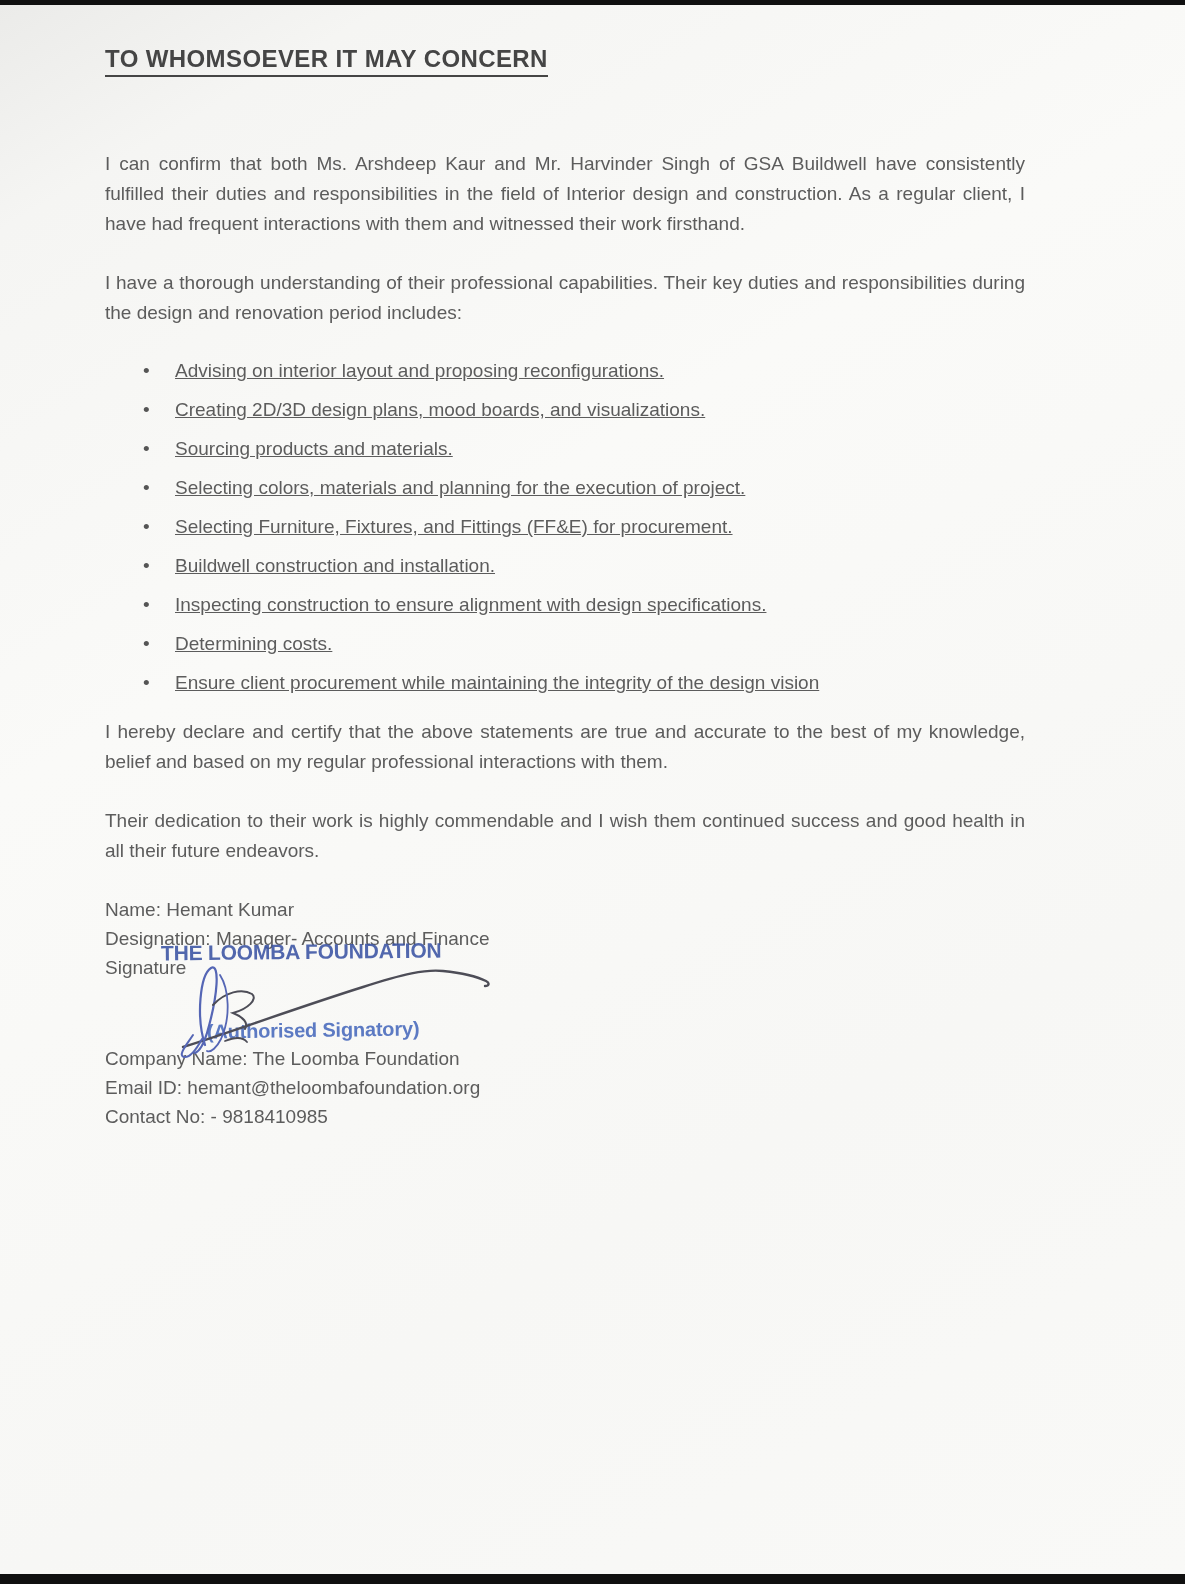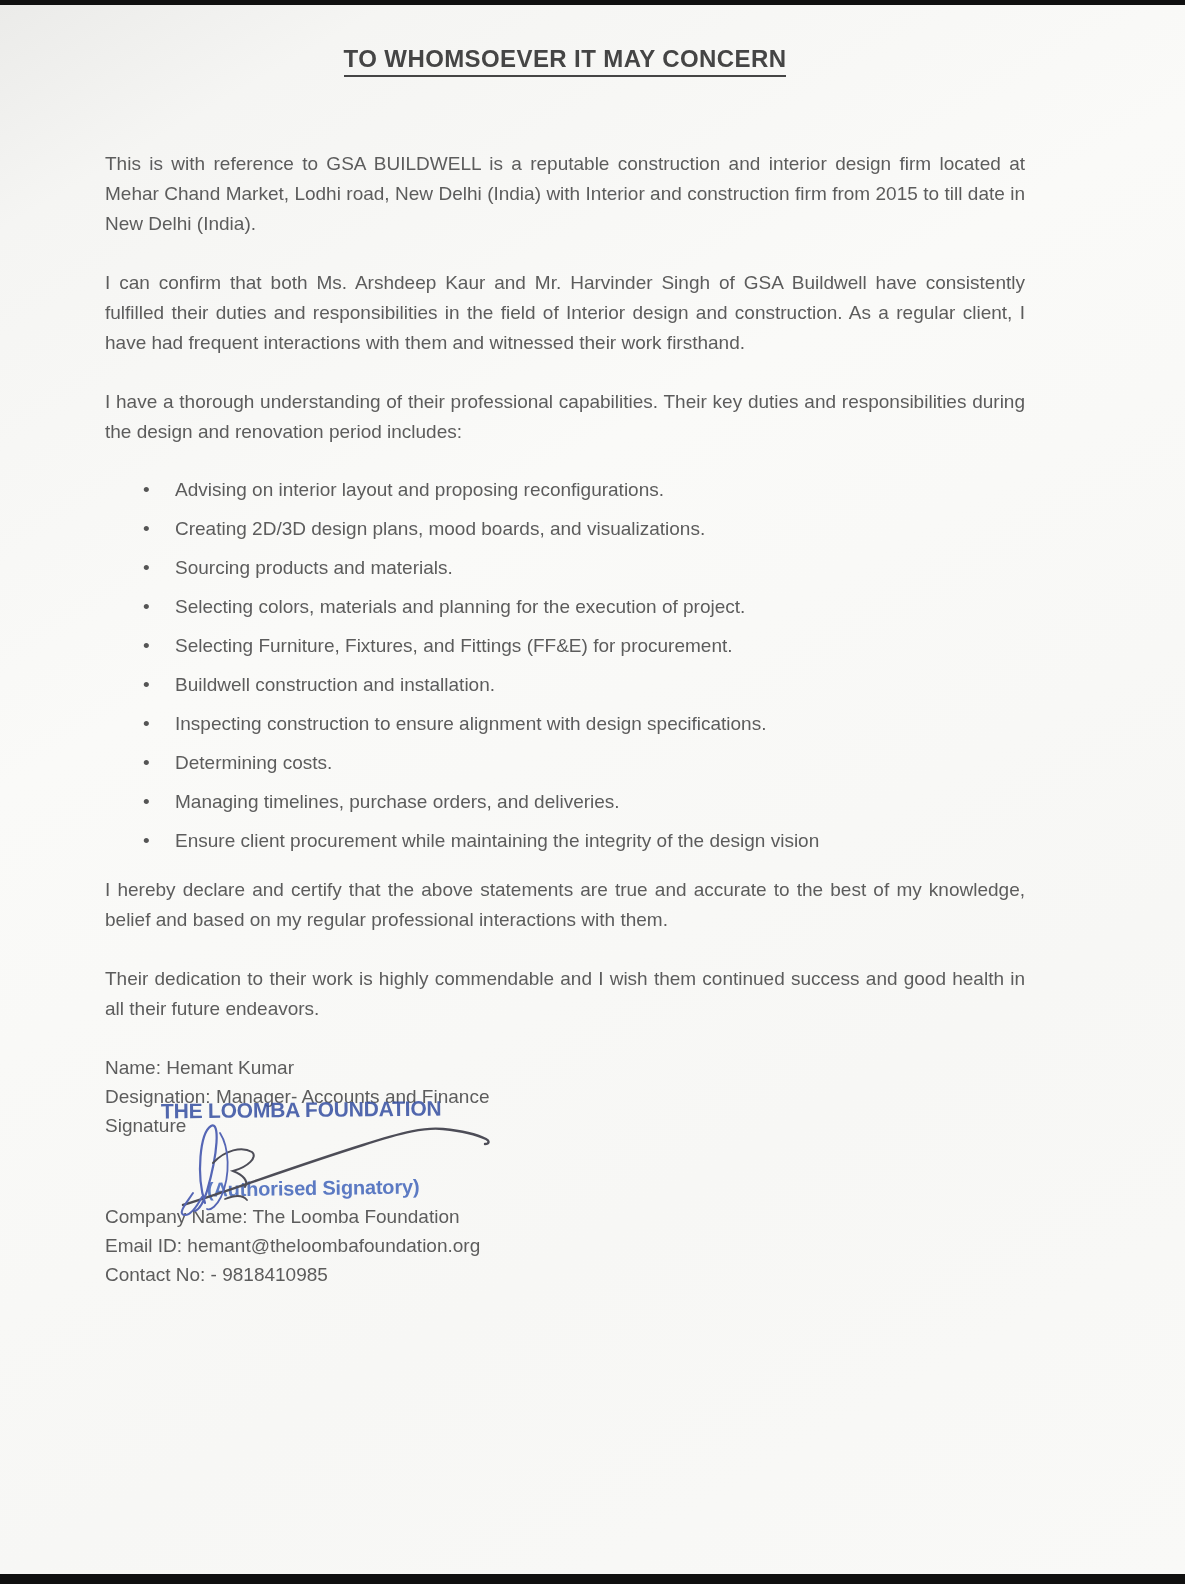--- a/index.html
+++ b/index.html
@@ -15,21 +15,20 @@
     position: absolute;
     left: 0; right: 0;
     top: 5px; bottom: 10px;
     background: linear-gradient(150deg, #ebebe9 0%, #f5f5f3 10%, #fafaf8 35%, #f7f7f5 70%, #f9f9f7 100%);
   }
   .content {
     padding: 40px 160px 0 105px;
     color: #5c5c5c;
   }
   .title-wrap {
-    text-align: center;
     margin: 0 0 74px 0;
     height: 30px;
   }
   .title {
     display: inline-block;
     font-size: 24px;
     font-weight: bold;
     letter-spacing: 0.4px;
     color: #454545;
     border-bottom: 2.5px solid #454545;
@@ -40,20 +39,21 @@
     margin: 0 0 29px 0;
     font-size: 19px;
     line-height: 30px;
     color: #5c5c5c;
   }
   p.justify { text-align: justify; }
   ul.duties {
     list-style: none;
     margin: 20px 0 20px 0;
     padding: 0;
+    text-decoration: underline;
   }
   ul.duties li {
     position: relative;
     padding-left: 70px;
     font-size: 19px;
     line-height: 28px;
     margin-bottom: 11px;
     color: #5c5c5c;
   }
   ul.duties li::before {
@@ -108,34 +108,32 @@
 <body>
 
 <div class="scan">
   <div class="page">
     <div class="content">
 
       <div class="title-wrap">
         <span class="title">TO WHOMSOEVER IT MAY CONCERN</span>
       </div>
 
-      <p class="para justify">This is with reference to GSA BUILDWELL is a reputable construction and interior design firm located at Mehar Chand Market, Lodhi road, New Delhi (India) with Interior and construction firm from 2015 to till date in New Delhi (India).</p>
       <p class="para justify">I can confirm that both Ms. Arshdeep Kaur and Mr. Harvinder Singh of GSA Buildwell have consistently fulfilled their duties and responsibilities in the field of Interior design and construction. As a regular client, I have had frequent interactions with them and witnessed their work firsthand.</p>
       <p class="para justify">I have a thorough understanding of their professional capabilities. Their key duties and responsibilities during the design and renovation period includes:</p>
 
       <ul class="duties">
         <li>Advising on interior layout and proposing reconfigurations.</li>
         <li>Creating 2D/3D design plans, mood boards, and visualizations.</li>
         <li>Sourcing products and materials.</li>
         <li>Selecting colors, materials and planning for the execution of project.</li>
         <li>Selecting Furniture, Fixtures, and Fittings (FF&amp;E) for procurement.</li>
         <li>Buildwell construction and installation.</li>
         <li>Inspecting construction to ensure alignment with design specifications.</li>
         <li>Determining costs.</li>
-        <li>Managing timelines, purchase orders, and deliveries.</li>
         <li>Ensure client procurement while maintaining the integrity of the design vision</li>
       </ul>
 
       <p class="para justify">I hereby declare and certify that the above statements are true and accurate to the best of my knowledge, belief and based on my regular professional interactions with them.</p>
       <p class="para justify">Their dedication to their work is highly commendable and I wish them continued success and good health in all their future endeavors.</p>
 
       <div class="sig-block">
         <div class="sig-line">Name: Hemant Kumar</div>
         <div class="sig-line">Designation: Manager- Accounts and Finance</div>
         <div class="sig-line">Signature</div>

